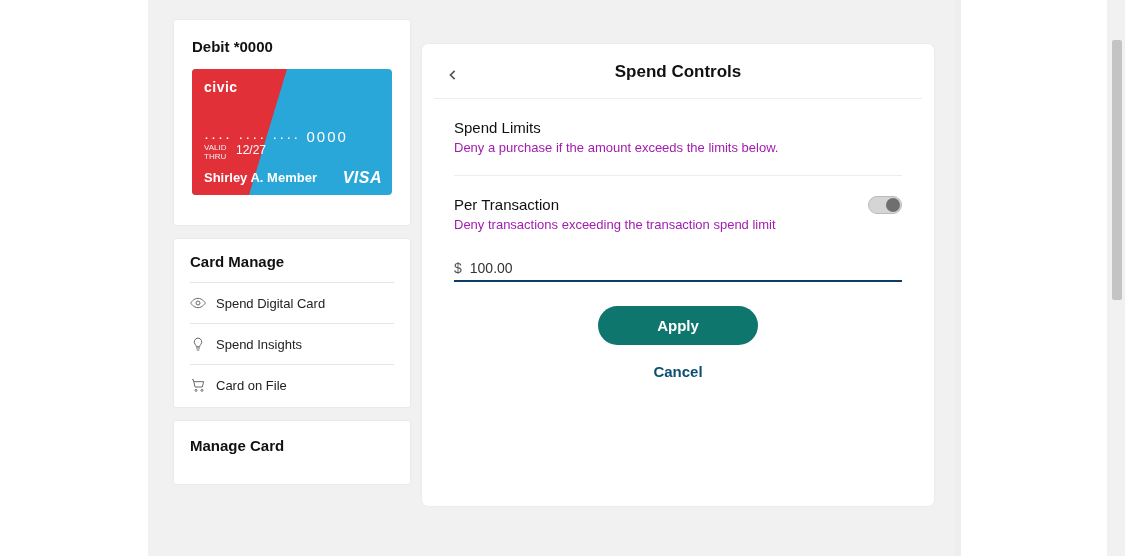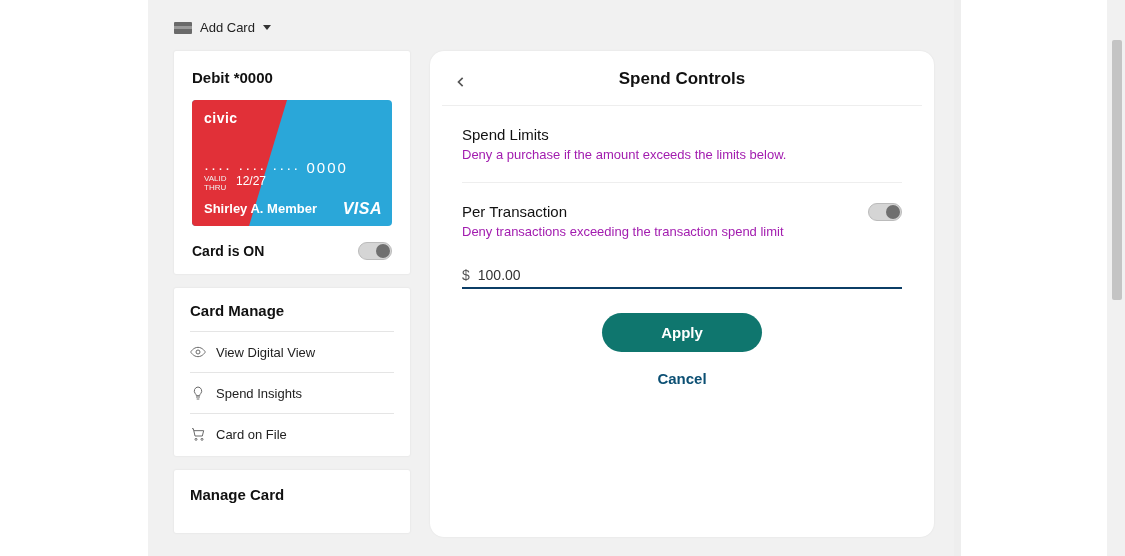--- a/index.html
+++ b/index.html
@@ -41,38 +41,39 @@
     color: #222;
   }
   .chev-down {
     width: 0; height: 0;
     border-left: 4px solid transparent;
     border-right: 4px solid transparent;
     border-top: 5px solid #333;
   }
   .columns {
     display: flex;
-    gap: 20px;
+    gap: 12px;
     padding: 0 26px;
     height: calc(100% - 50px);
   }
   .left-col {
     width: 236px;
     display: flex;
     flex-direction: column;
     gap: 14px;
   }
   .right-col {
     flex: 1;
     background: #fff;
-    border-radius: 14px;
+    border-radius: 6px;
     box-shadow: 0 0 2px rgba(0,0,0,0.08);
     display: flex;
     flex-direction: column;
     padding-bottom: 30px;
+    margin-top: 24px;
   }
   .panel {
     background: #fff;
     border-radius: 2px;
     box-shadow: 0 0 2px rgba(0,0,0,0.1);
   }
   
   .card-panel { padding: 18px 18px 14px; }
   .card-title { font-size: 15px; font-weight: 700; color: #111; margin-bottom: 14px; }
   .credit-card {
@@ -181,57 +182,46 @@
     position:absolute; left:954px; top:0; width:7px; height:100%;
     background:#eee;
   }
 </style>
 </head>
 <body>
 
 <div class="outer">
   <div class="app-frame">
 
-    <div class="add-card-bar">
-      <span class="card-glyph"></span>
-      <span class="add-card-label">Add Card</span>
-      <span class="chev-down"></span>
-    </div>
 
     <div class="columns">
 
       <div class="left-col">
 
         <div class="panel card-panel">
           <div class="card-title">Debit *0000</div>
           <div class="credit-card">
             <div class="cc-red"></div>
             <div class="cc-brand">civic</div>
             <div class="cc-number">···· ···· ···· 0000</div>
             <div class="cc-valid-lbl">VALID<br>THRU</div>
             <div class="cc-valid">12/27</div>
             <div class="cc-name">Shirley A. Member</div>
             <div class="cc-visa">VISA</div>
           </div>
-          <div class="card-on-row">
-            <span class="card-on-text">Card is ON</span>
-            <span class="toggle on">
-                <span class="knob"></span>
-              </span>
-          </div>
         </div>
 
         <div class="panel details-panel">
           <div class="details-title">Card Manage</div>
           <div class="detail-item">
             <svg class="ic" viewBox="0 0 24 24">
                 <path d="M1 12s4-7 11-7 11 7 11 7-4 7-11 7S1 12 1 12z"></path>
                 <circle cx="12" cy="12" r="3"></circle>
               </svg>
-            <span>View Digital View</span>
+            <span>Spend Digital Card</span>
           </div>
           <div class="detail-item">
             <svg class="ic" viewBox="0 0 24 24">
                 <path d="M9 18h6M10 21h4M12 3a6 6 0 0 0-4 10c1 1 1.5 2 1.5 3h5c0-1 .5-2 1.5-3a6 6 0 0 0-4-10z"></path>
               </svg>
             <span>Spend Insights</span>
           </div>
           <div class="detail-item">
             <svg class="ic" viewBox="0 0 24 24">
                 <circle cx="9" cy="20" r="1.5"></circle>

